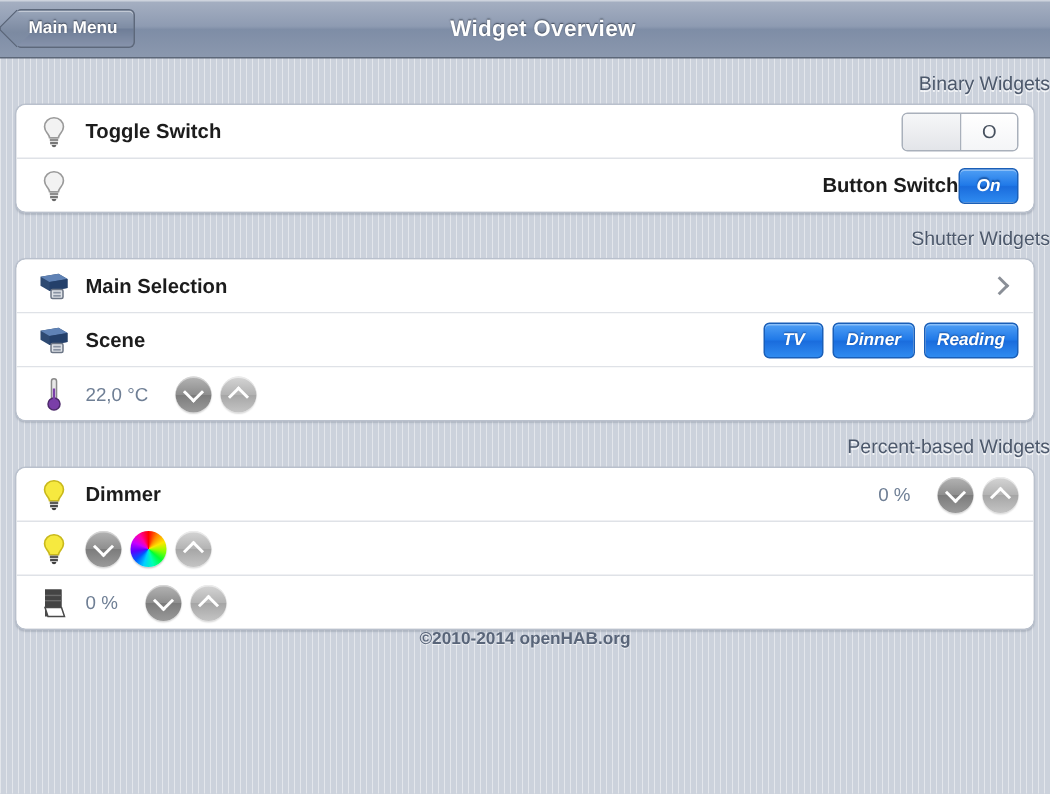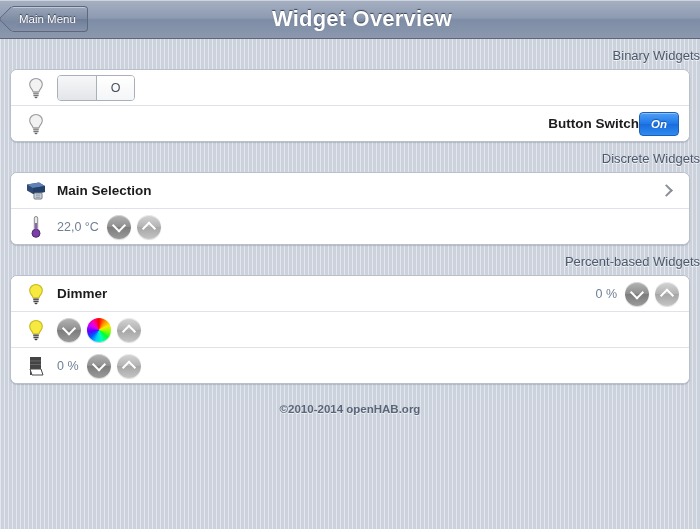--- a/index.html
+++ b/index.html
@@ -33,36 +33,36 @@
         #8b98ae 100%);
     border-bottom: 1px solid #5c6778;
     box-shadow: inset 0 1px 0 rgba(255,255,255,0.45);
     display: flex;
     align-items: center;
   }
   .title-text {
     position: absolute;
     left: 0; right: 0;
     text-align: center;
-    font-size: 22px;
+    font-size: 15px;
     font-weight: bold;
     color: #ffffff;
     text-shadow: 0 -1px 1px rgba(40,48,62,0.85);
     letter-spacing: 0.2px;
     margin-left: 24px;
   }
   .back-btn {
     position: relative;
     margin-left: 11px;
     height: 24px;
     padding: 0 11px 0 8px;
     display: inline-flex;
     align-items: center;
     font-size: 11.5px;
-    font-weight: normal;
+    font-weight: bold;
     color: #ffffff;
     text-shadow: 0 -1px 1px rgba(40,48,62,0.9);
     background: linear-gradient(to bottom, #9aa6ba 0%, #7d8ba3 50%, #6e7d97 51%, #8793ab 100%);
     border: 1px solid #5d687b;
     border-left: none;
     border-radius: 3px 4px 4px 3px;
     box-shadow: inset 0 1px 0 rgba(255,255,255,0.4);
     z-index: 2;
   }
   .back-btn::before {
@@ -127,21 +127,21 @@
     white-space: nowrap;
   }
   .row-right {
     display: flex;
     align-items: center;
     gap: 6px;
   }
   .row-value {
     font-size: 12.5px;
     color: #6f7f95;
-    margin-right: 2px;
+    margin-right: 12px;
     white-space: nowrap;
   }
 
   
   .toggle {
     width: 76px;
     height: 24px;
     border: 1px solid #a9b0bb;
     border-radius: 4px;
     background: #ffffff;
@@ -241,21 +241,20 @@
       #ff00a6, #ff0000);
     box-shadow: 0 1px 1px rgba(0,0,0,0.2);
   }
 
   
   .footer {
     text-align: center;
     font-size: 11.5px;
     font-weight: bold;
     color: #596579;
-    padding-top: 19px;
     text-shadow: 0 1px 0 rgba(255,255,255,0.6);
   }
 </style>
 </head>
 <body>
 
 <div class="titlebar">
   <div class="back-btn">
     <span>Main Menu</span>
   </div>
@@ -267,20 +266,21 @@
 
   <div class="row">
     <span class="row-icon">
       <svg width="20" height="22" viewBox="0 0 20 22">
         <path d="M10 1.5c-3.6 0-6.3 2.7-6.3 6 0 2.3 1.2 3.6 2.2 4.9.6.8 1 1.5 1.1 2.4h6c.1-.9.5-1.6 1.1-2.4 1-1.3 2.2-2.6 2.2-4.9 0-3.3-2.7-6-6.3-6z" fill="#f2f2f2" stroke="#9a9a9a" stroke-width="1.1"></path>
         <rect x="7.2" y="15.4" width="5.6" height="1.7" fill="#8e8e8e"></rect>
         <rect x="7.4" y="17.6" width="5.2" height="1.6" fill="#777"></rect>
         <path d="M8.4 19.7h3.2c-.2 1-.8 1.5-1.6 1.5s-1.4-.5-1.6-1.5z" fill="#666"></path>
       </svg>
     </span>
+    <span class="row-label">Toggle Switch</span>
     <span class="row-right">
       <span class="toggle">
         <span class="knob"></span>
         <span class="state">O</span>
       </span>
     </span>
   </div>
 
   <div class="row">
     <span class="row-icon">
@@ -292,40 +292,58 @@
       </svg>
     </span>
     <span class="row-label">Button Switch</span>
     <span class="row-right">
       <span class="blue-btn">On</span>
     </span>
   </div>
 
 </div>
 
-<div class="section-header">Discrete Widgets</div>
+<div class="section-header">Shutter Widgets</div>
 <div class="list">
 
   <div class="row">
     <span class="row-icon">
       <svg width="22" height="20" viewBox="0 0 22 20">
         <path d="M2 3.5 L14 1.5 L20 5 L20 11 L8 13 L2 9.5 Z" fill="#2e4a72"></path>
         <path d="M2 3.5 L14 1.5 L20 5 L8 7 Z" fill="#5f82b5"></path>
         <path d="M8 7 L20 5 L20 11 L8 13 Z" fill="#24406a"></path>
         <rect x="9" y="12" width="8" height="6" rx="1" fill="#dfe3e8" stroke="#6b7585" stroke-width="1"></rect>
         <rect x="10.5" y="13.5" width="5" height="1.2" fill="#8a94a4"></rect>
         <rect x="10.5" y="15.6" width="5" height="1.2" fill="#8a94a4"></rect>
       </svg>
     </span>
     <span class="row-label">Main Selection</span>
     <span class="row-right">
       <span class="chevron-right"></span>
     </span>
   </div>
 
+  <div class="row">
+    <span class="row-icon">
+      <svg width="22" height="20" viewBox="0 0 22 20">
+        <path d="M2 3.5 L14 1.5 L20 5 L20 11 L8 13 L2 9.5 Z" fill="#2e4a72"></path>
+        <path d="M2 3.5 L14 1.5 L20 5 L8 7 Z" fill="#5f82b5"></path>
+        <path d="M8 7 L20 5 L20 11 L8 13 Z" fill="#24406a"></path>
+        <rect x="9" y="12" width="8" height="6" rx="1" fill="#dfe3e8" stroke="#6b7585" stroke-width="1"></rect>
+        <rect x="10.5" y="13.5" width="5" height="1.2" fill="#8a94a4"></rect>
+        <rect x="10.5" y="15.6" width="5" height="1.2" fill="#8a94a4"></rect>
+      </svg>
+    </span>
+    <span class="row-label">Scene</span>
+    <span class="row-right">
+      <span class="blue-btn">TV</span>
+      <span class="blue-btn">Dinner</span>
+      <span class="blue-btn">Reading</span>
+    </span>
+  </div>
 
   <div class="row">
     <span class="row-icon">
       <svg width="14" height="24" viewBox="0 0 14 24">
         <rect x="5.3" y="1.5" width="3.4" height="14" rx="1.7" fill="#e8e8e8" stroke="#8a8a8a" stroke-width="1"></rect>
         <circle cx="7" cy="18.3" r="4" fill="#7a3fa8" stroke="#4d2a6b" stroke-width="1"></circle>
         <rect x="6.2" y="8" width="1.6" height="9" fill="#7a3fa8"></rect>
       </svg>
     </span>
     <span class="row-right">

